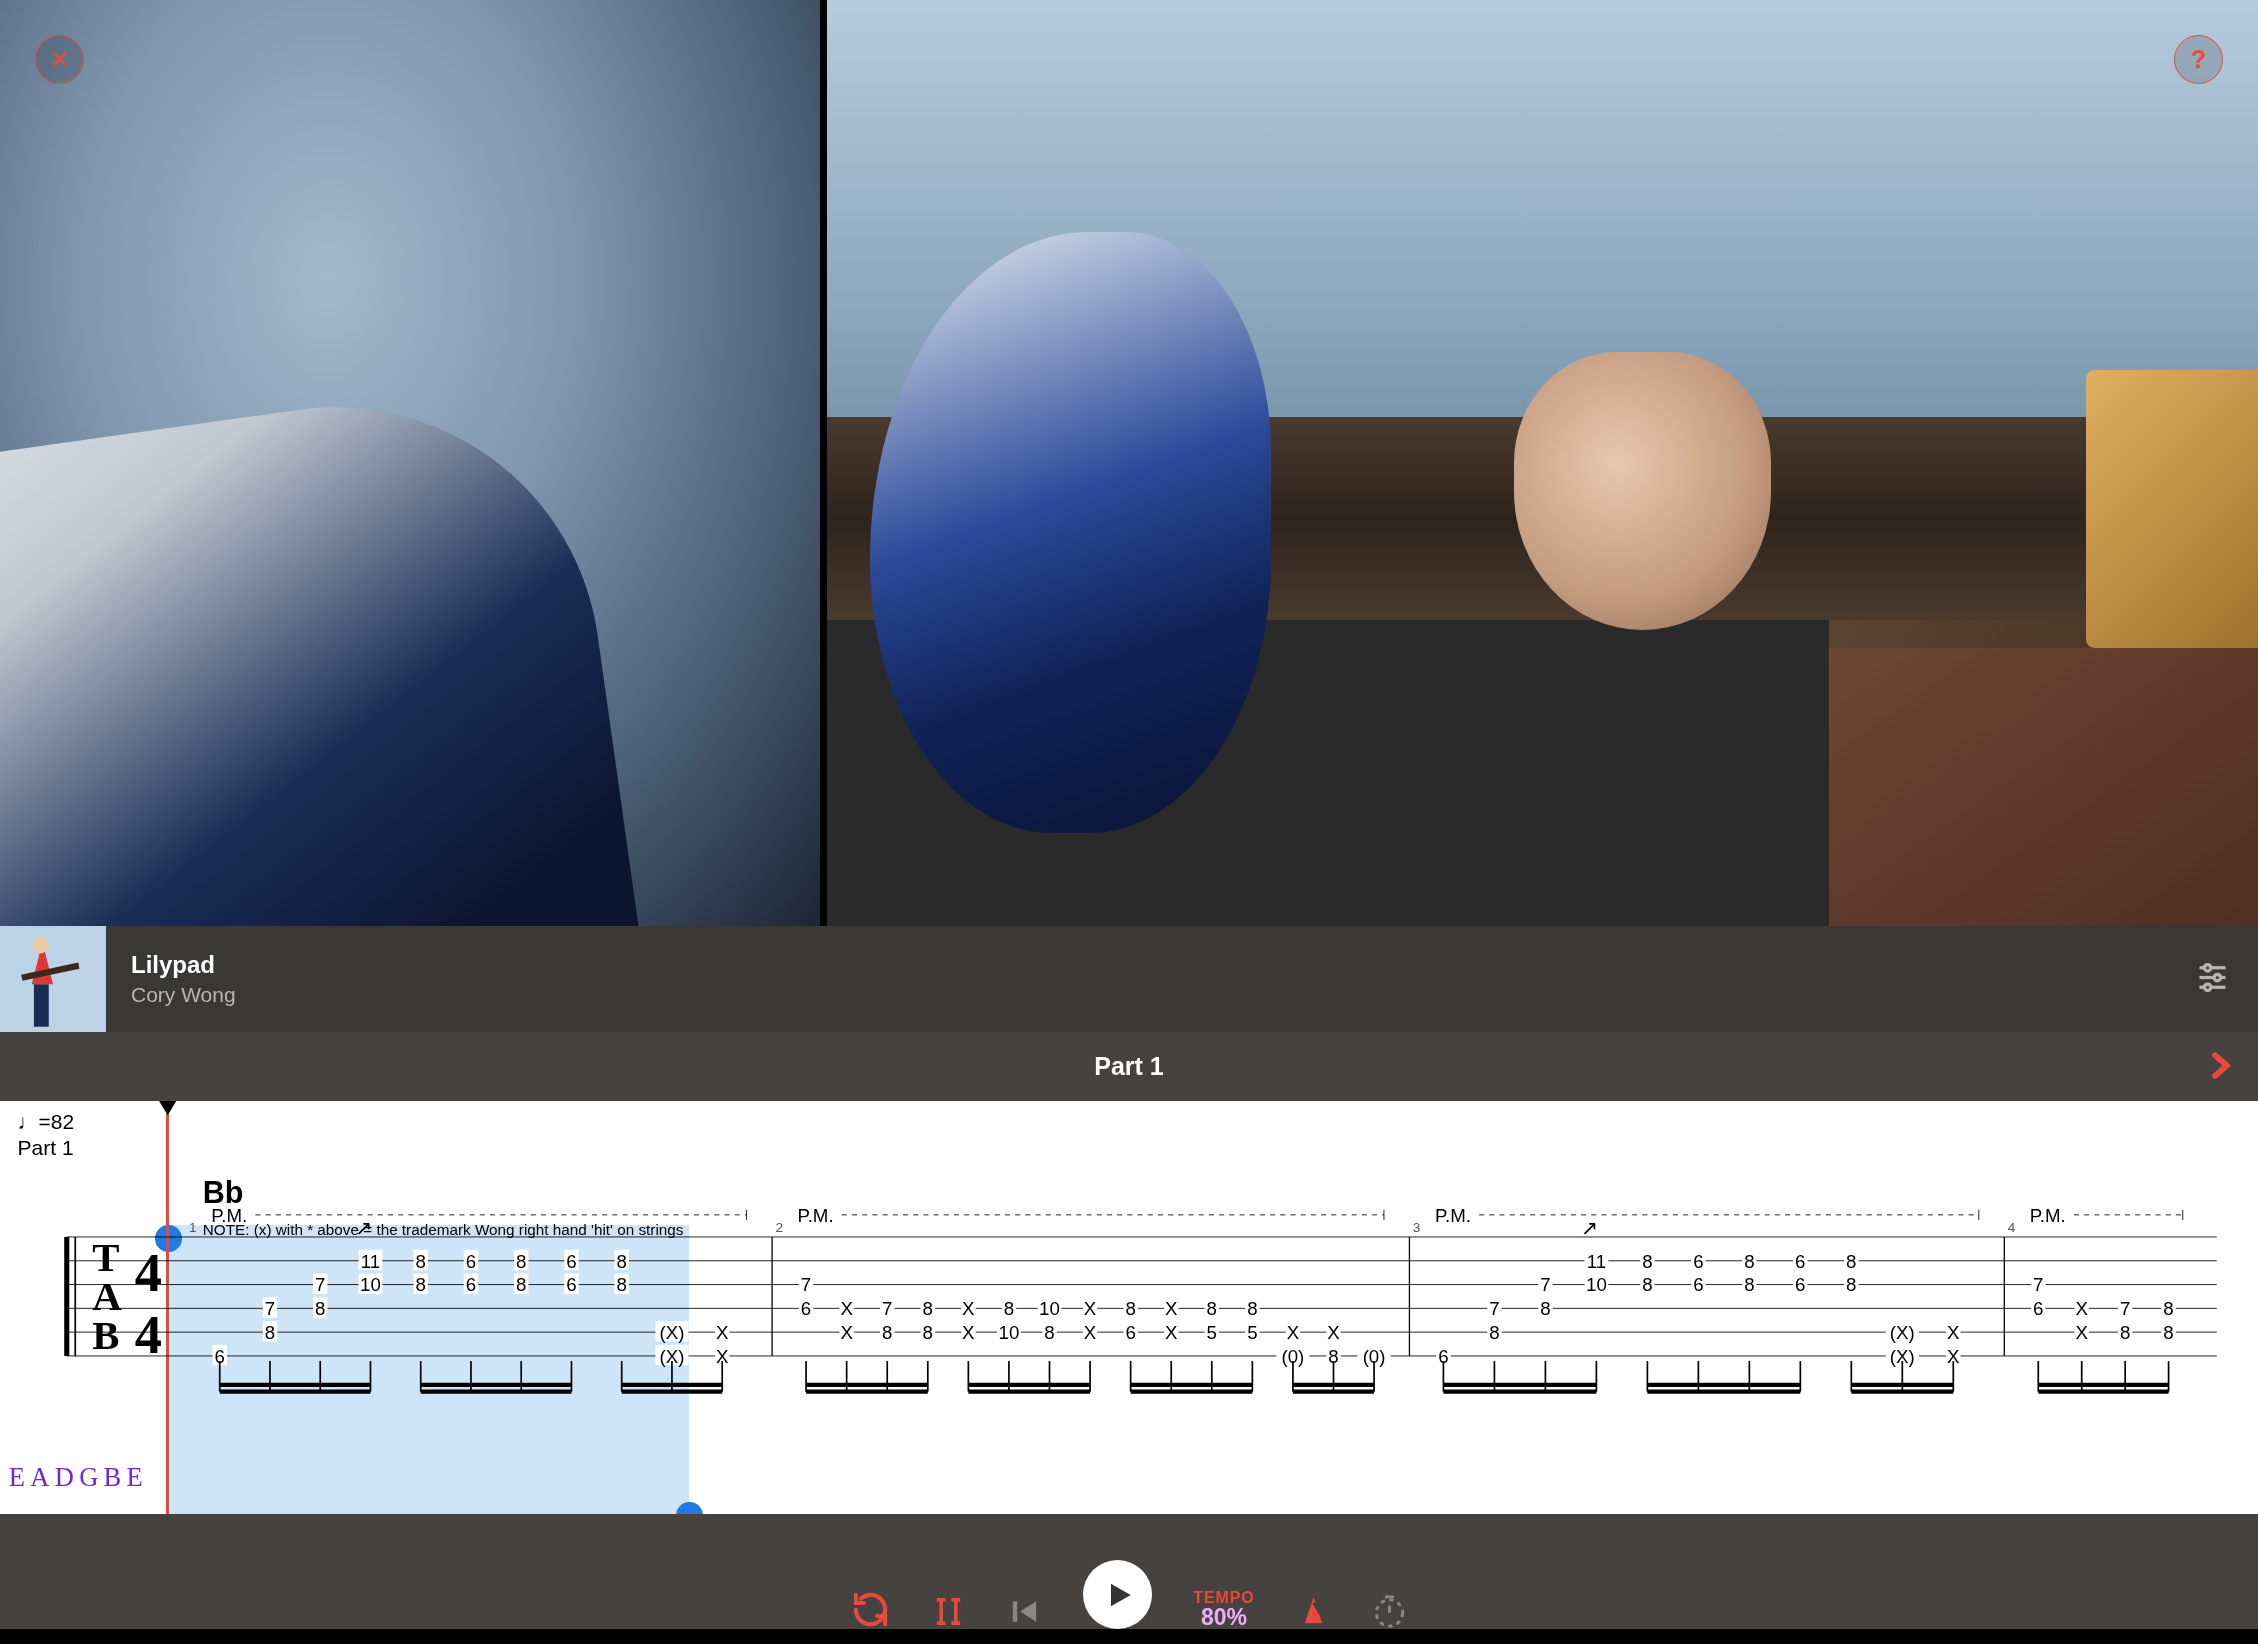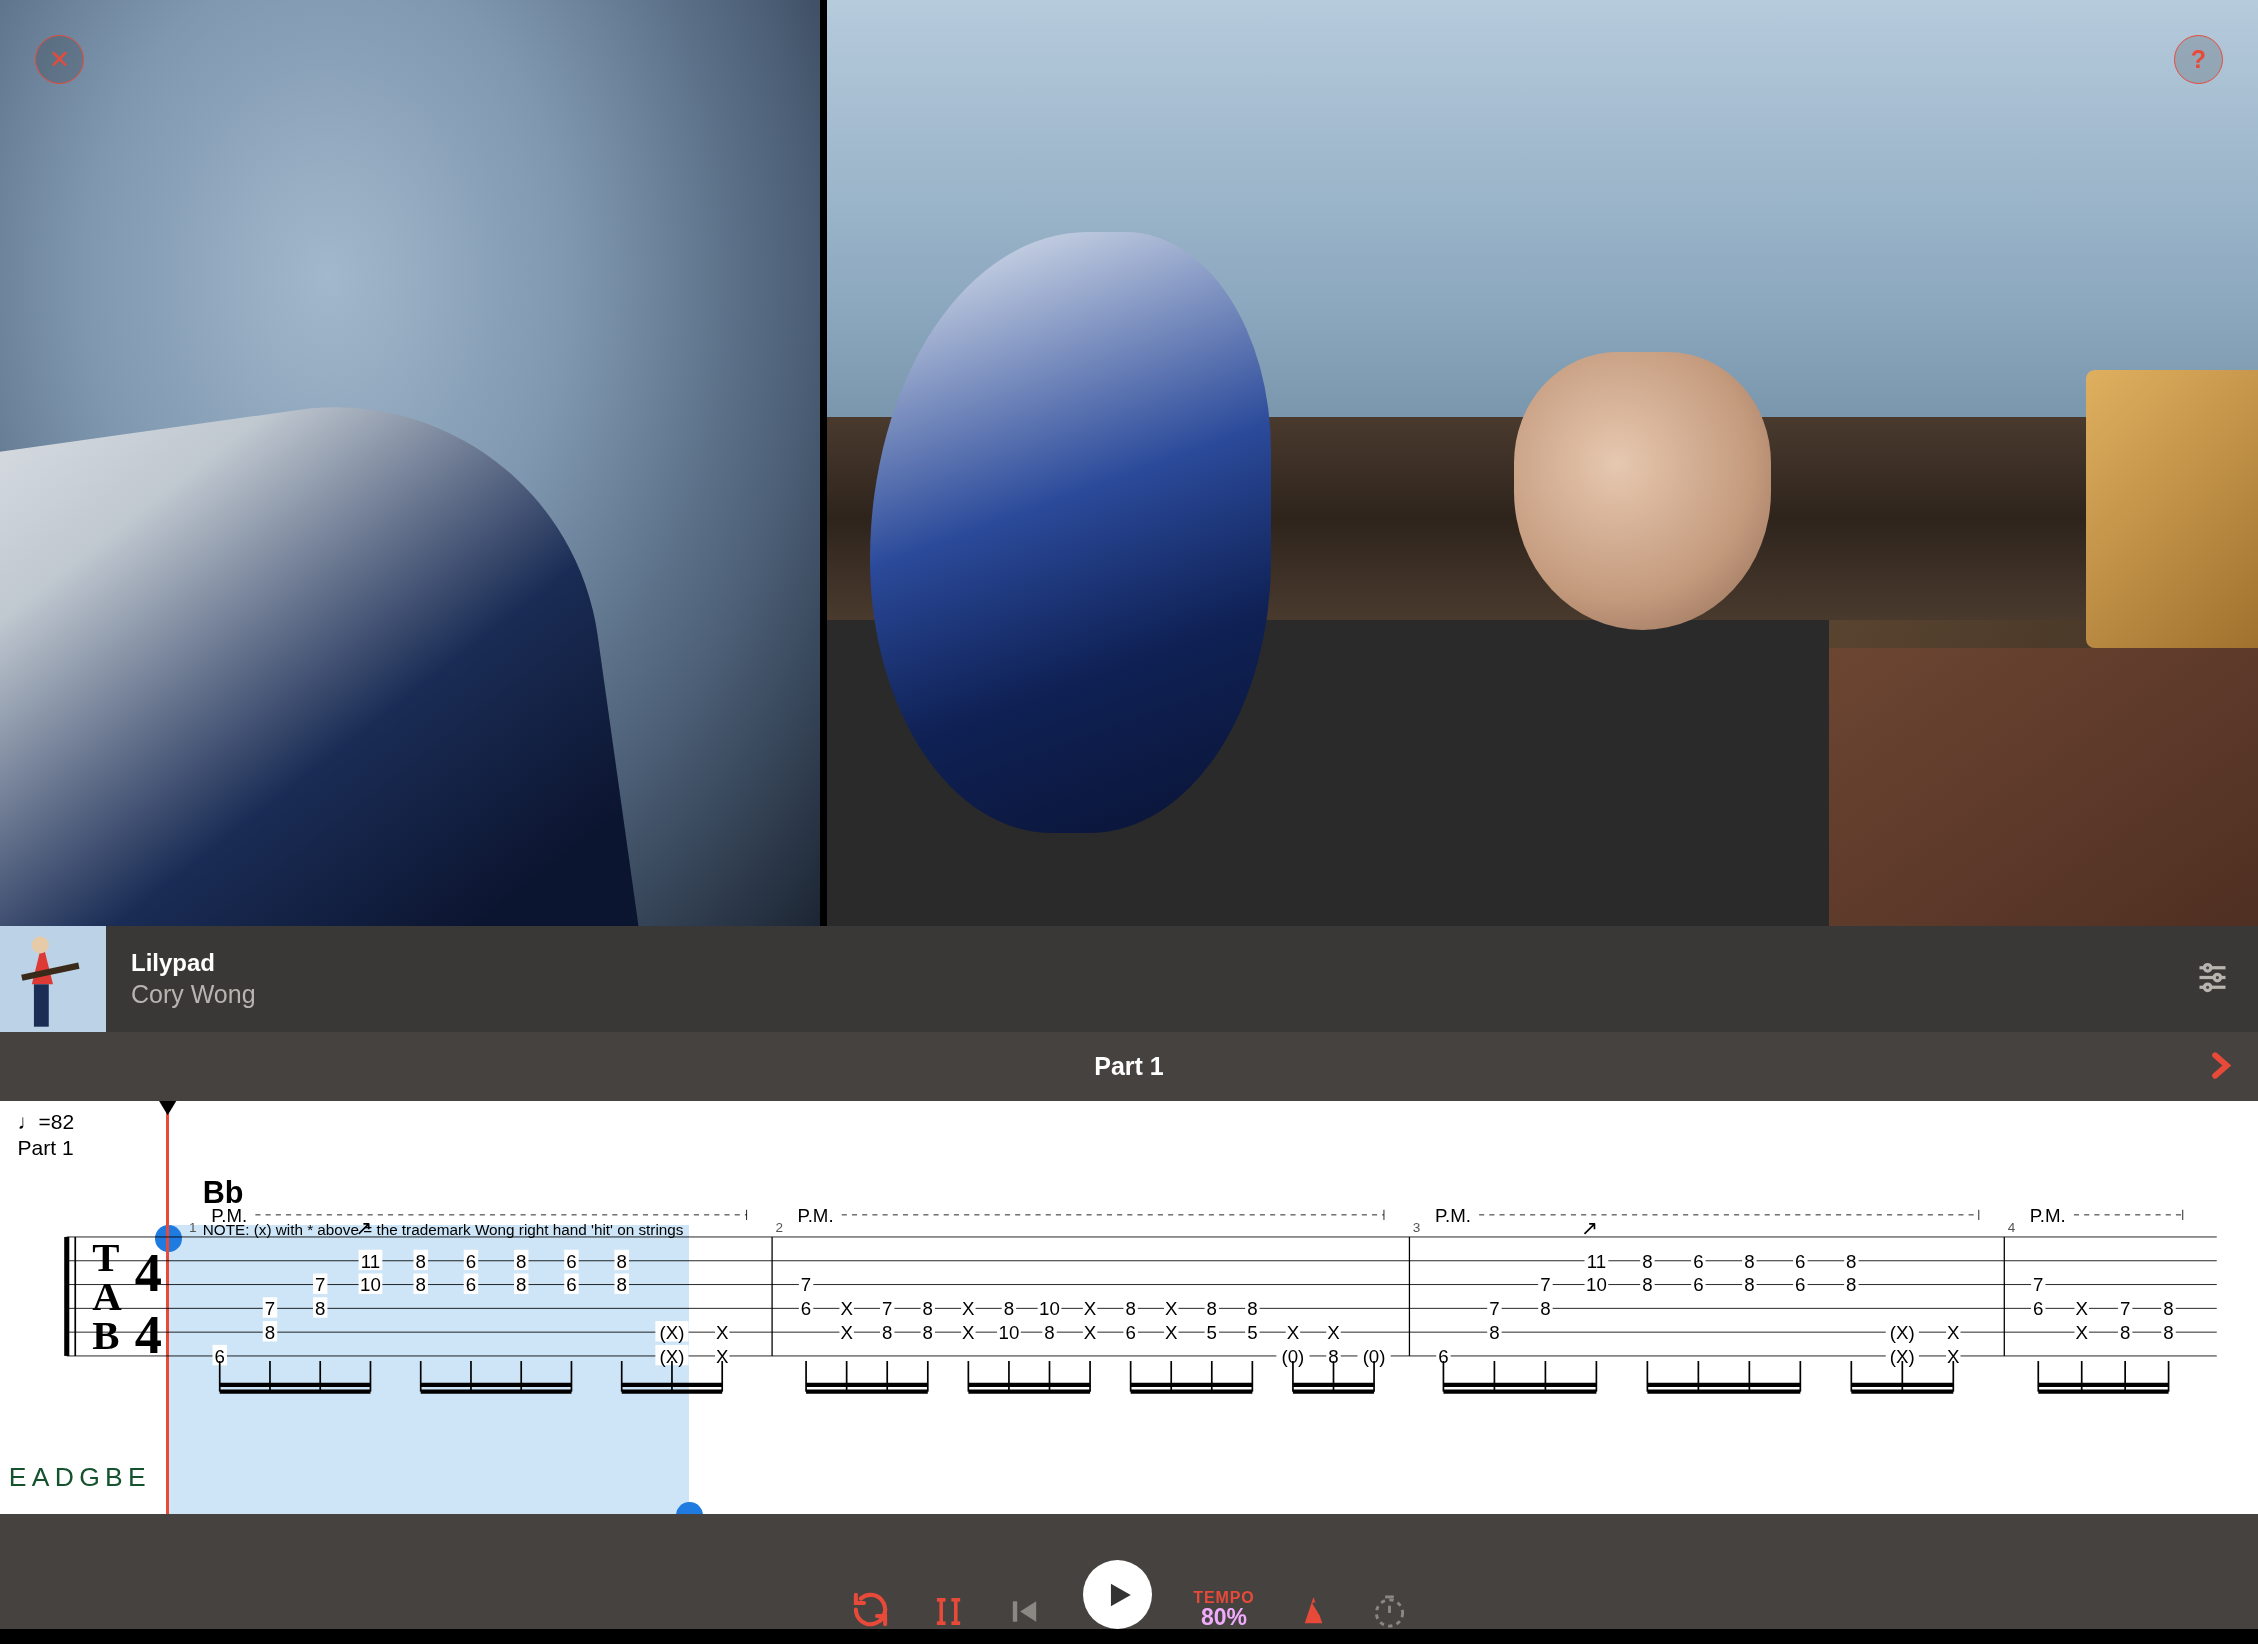--- a/index.html
+++ b/index.html
@@ -24,34 +24,34 @@
   .close-btn, .help-btn { position: absolute; top: 35px; width: 49px; height: 49px; border: 1.8px solid #e84a3a; border-radius: 50%; display:flex; align-items:center; justify-content:center; color:#e84a3a; font-size:25px; cursor:pointer; background: rgba(0,0,0,0.15);}
   .close-btn { left: 35px; }
   .help-btn { right: 35px; font-weight:600;}
 
   
   .info-bar { height: 106px; background: #3a3836; display:flex; align-items:center; padding: 0 26.5px 0 0; }
   .album-art { width: 106px; height: 106px; background: linear-gradient(135deg,#c3d4e3 0%, #80a0c4 60%, #de3a36 80%);}
   .album-art svg { width:100%; height:100%;}
   .song-meta { margin-left: 25px; color:#fff; }
   .song-title { font-size: 24px; font-weight:600; }
-  .song-artist { font-size: 25px; color:#b8b4b0; margin-top:3.5px;}
+  .song-artist { font-size: 21px; color:#b8b4b0; margin-top:3.5px;}
   .settings-icon { margin-left:auto; color:#b8b4b0; cursor:pointer;}
 
   
   .part-bar { height: 69px; background: #454240; display:flex; align-items:center; justify-content:center; position:relative;}
   .part-title { color:#fff; font-size:25px; font-weight:600;}
   .part-next { position:absolute; right:21px; top:50%; transform:translateY(-50%); color:#e84a3a; cursor:pointer;}
 
   
   .tab-area { background:#fff; height: 413px; position:relative; overflow:hidden;}
   .tab-header { position:absolute; top:8.8px; left:17.6px; font-size:21px; color:#000;}
   .tab-header .tempo { font-size:21px;}
   .tab-header .section { font-size:21px; margin-top:1.8px;}
-  .tuning { position:absolute; bottom:21px; left:8.8px; font-size:26.5px; letter-spacing:5.3px; color:#14532d;}
+  .tuning { position:absolute; bottom:21px; left:8.8px; font-size:26.5px; letter-spacing:5.3px; color:#6d28d9;font-family:Liberation Serif, serif;}
   .tab-svg-wrap { position:absolute; left:0; top:0; width:100%; height:100%;}
   .playhead { position:absolute; left:166px; top:0; bottom:0; width:2.6px; background:#e84a3a;}
   .playhead::before { content:''; position:absolute; top:-1.8px; left:-8px; width:19.4px; height:16px; background:#000; clip-path: polygon(0 0, 100% 0, 50% 100%);}
   .loop-region { position:absolute; left:168px; width:521px; top:124px; height:300px; background: rgba(90,170,230,0.3);}
   .loop-handle { position:absolute; width:26.5px; height:26.5px; border-radius:50%; background:#1f7be0;}
   .loop-start { left:155px; top:124px;}
   .loop-end { left:676px; top:401px;}
 
   
   .control-bar { height: 115px; background:#454240; display:flex; align-items:flex-end; justify-content:center; gap:41px;}

